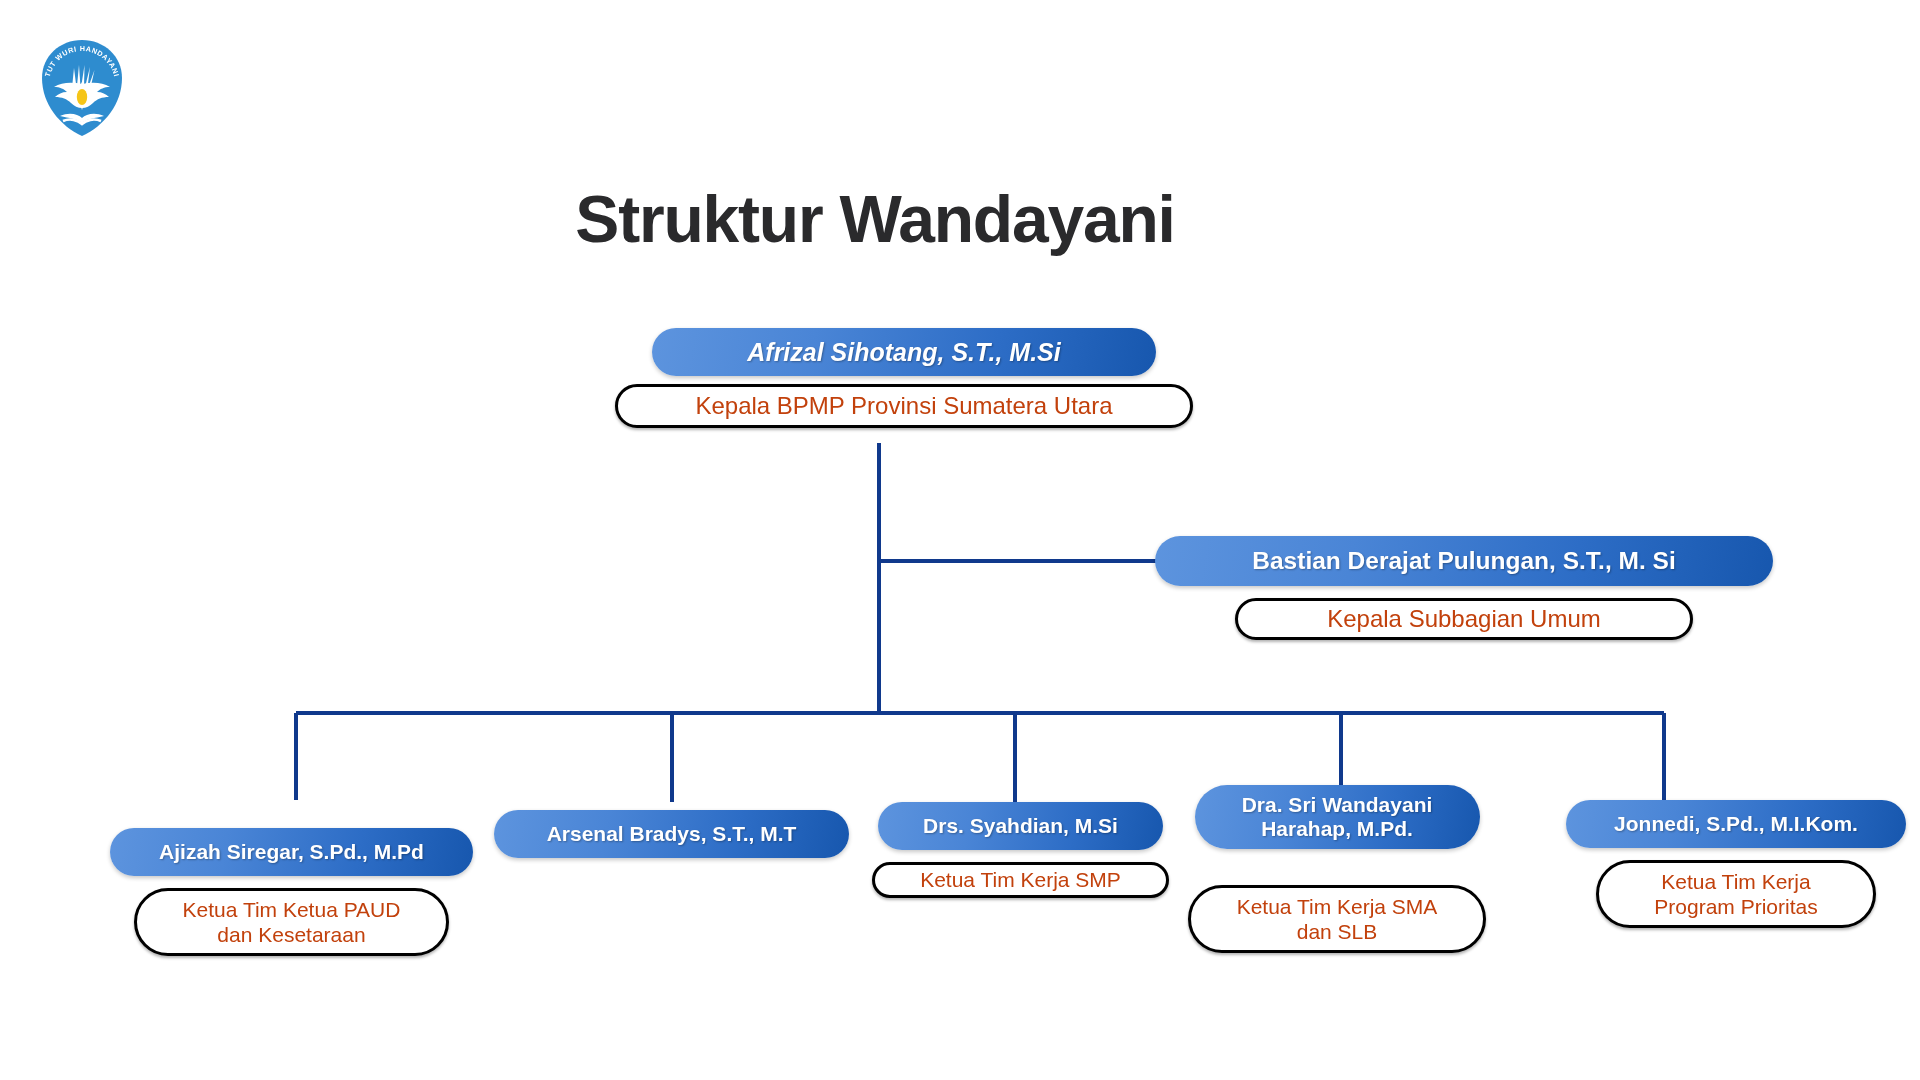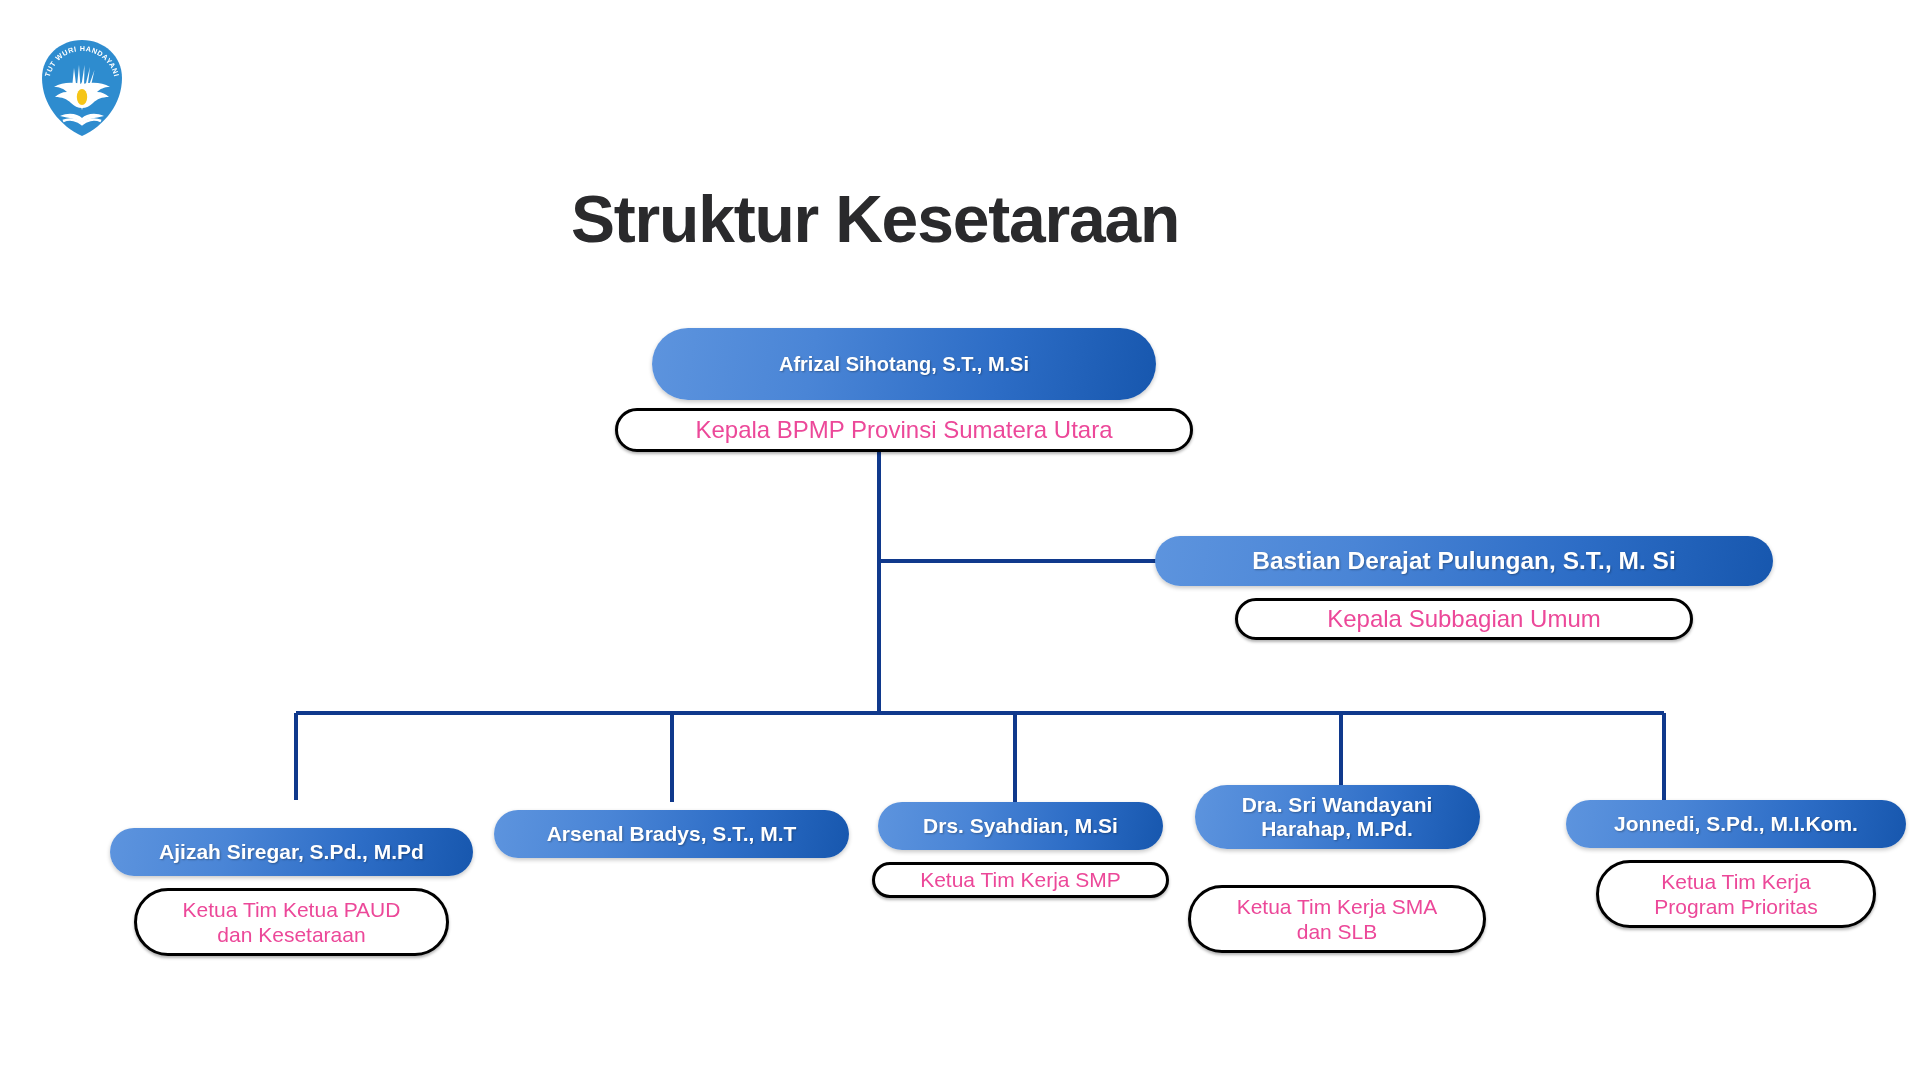--- a/index.html
+++ b/index.html
@@ -104,31 +104,31 @@
   }
 
   .role-pill {
     display: flex;
     align-items: center;
     justify-content: center;
     text-align: center;
     background: #ffffff;
     border: 3px solid #000000;
     border-radius: 999px;
-    color: #ec4899;
+    color: #c2410c;
     font-weight: 400;
     line-height: 1.20;
     padding: 0 36px;
     box-shadow: 0 2px 3px rgba(0,0,0,0.30);
     white-space: pre-line;
   }
 
   
   #node-root { left: 615px; top: 328px; }
-  #node-root .name-pill { width: 504px; height: 72px; font-size: 20px; }
+  #node-root .name-pill { width: 504px; height: 48px; font-size: 25px; font-style: italic; }
   #node-root .role-pill { width: 578px; height: 44px; font-size: 24px; margin-top: 8px; }
 
   
   #node-umum { left: 1155px; top: 536px; }
   #node-umum .name-pill { width: 618px; height: 50px; font-size: 24.5px; }
   #node-umum .role-pill { width: 458px; height: 42px; font-size: 24px; margin-top: 12px; }
 
   
   .leaf .name-pill { font-size: 21px; }
   .leaf .role-pill { font-size: 21px; margin-top: 12px; }
@@ -190,21 +190,21 @@
         <ellipse cx="46" cy="59" rx="5.2" ry="8" fill="#f5c518"></ellipse>
 
         <path d="M24 78 C 33 74, 42 76, 46 80 C 50 76, 59 74, 68 78
                  C 59 80, 50 81, 46 85 C 42 81, 33 80, 24 78 Z" fill="#ffffff"></path>
         <path d="M27 83 C 34 80, 42 82, 46 86 C 50 82, 58 80, 65 83" fill="none" stroke="#ffffff" stroke-width="2.6"></path>
       </svg>
     </div>
 
   </div>
 
-  <div class="page-title">Struktur Kesetaraan</div>
+  <div class="page-title">Struktur Wandayani</div>
 
   <svg id="connectors" viewBox="0 0 1920 1080" xmlns="http://www.w3.org/2000/svg">
     <g stroke="#10398c" stroke-width="4" fill="none" shape-rendering="crispEdges">
 
       <line x1="879" y1="443" x2="879" y2="713"></line>
 
       <line x1="879" y1="561" x2="1157" y2="561"></line>
 
       <line x1="296" y1="713" x2="1664" y2="713"></line>
 

